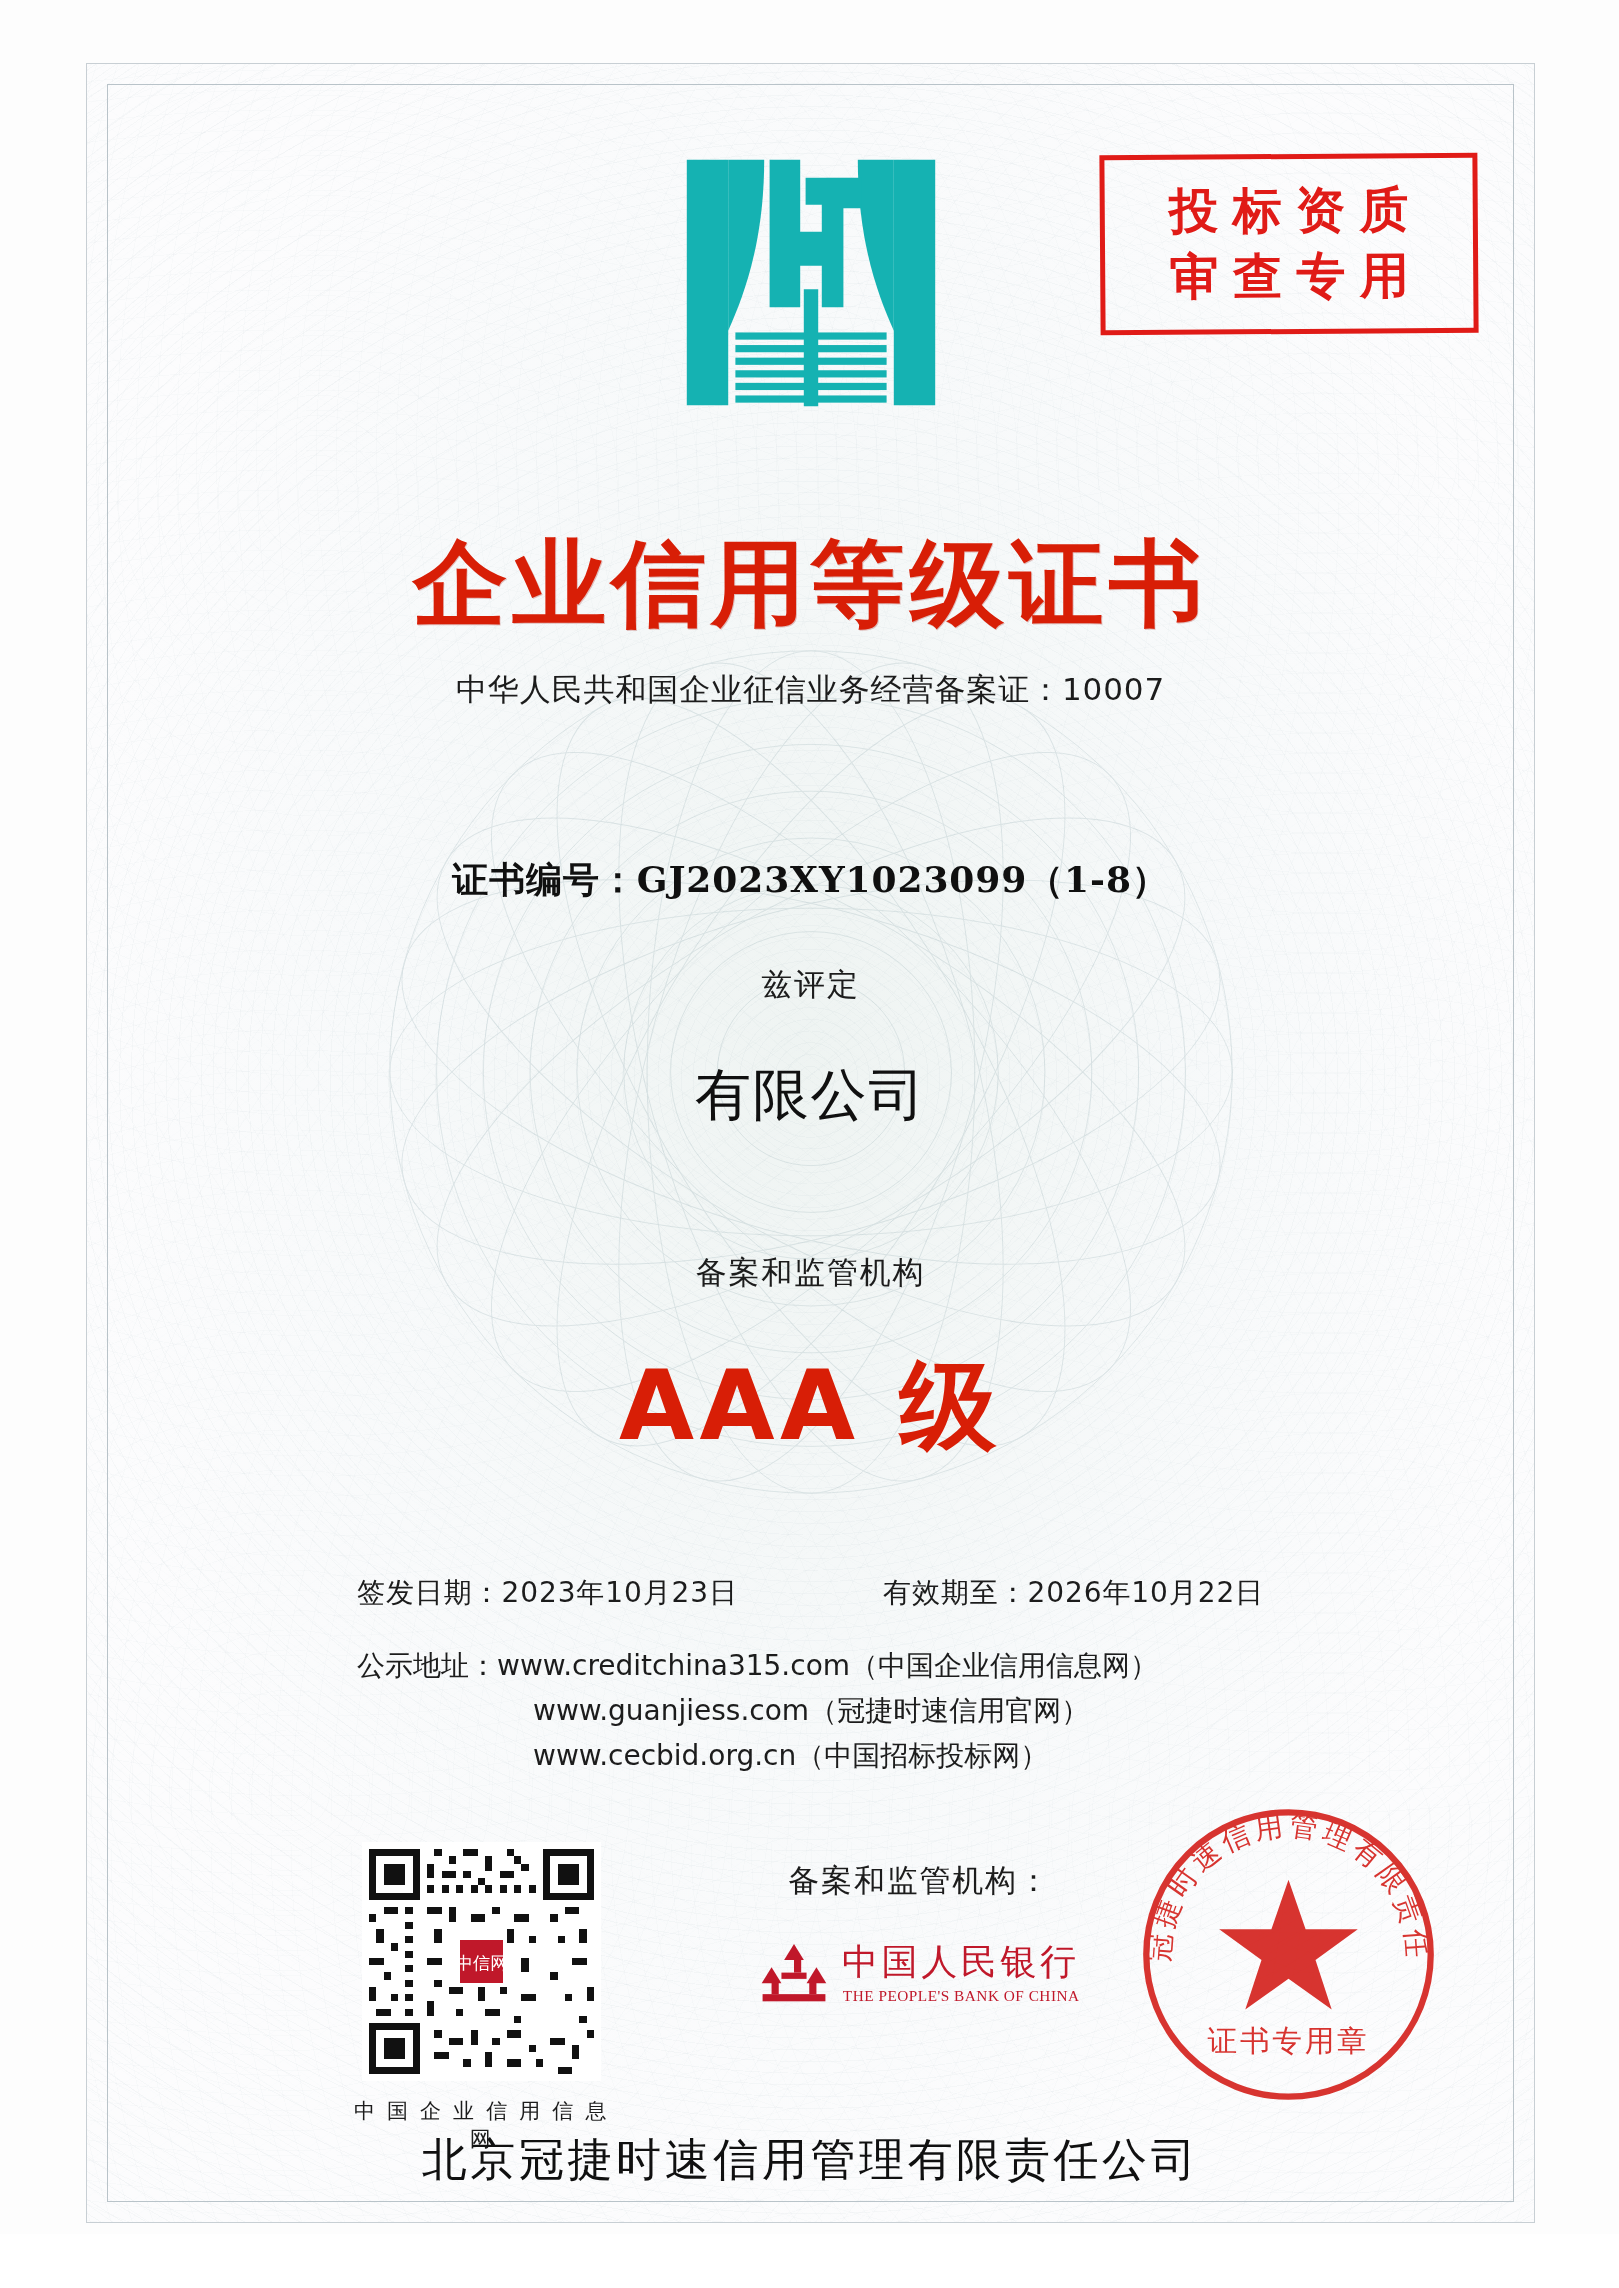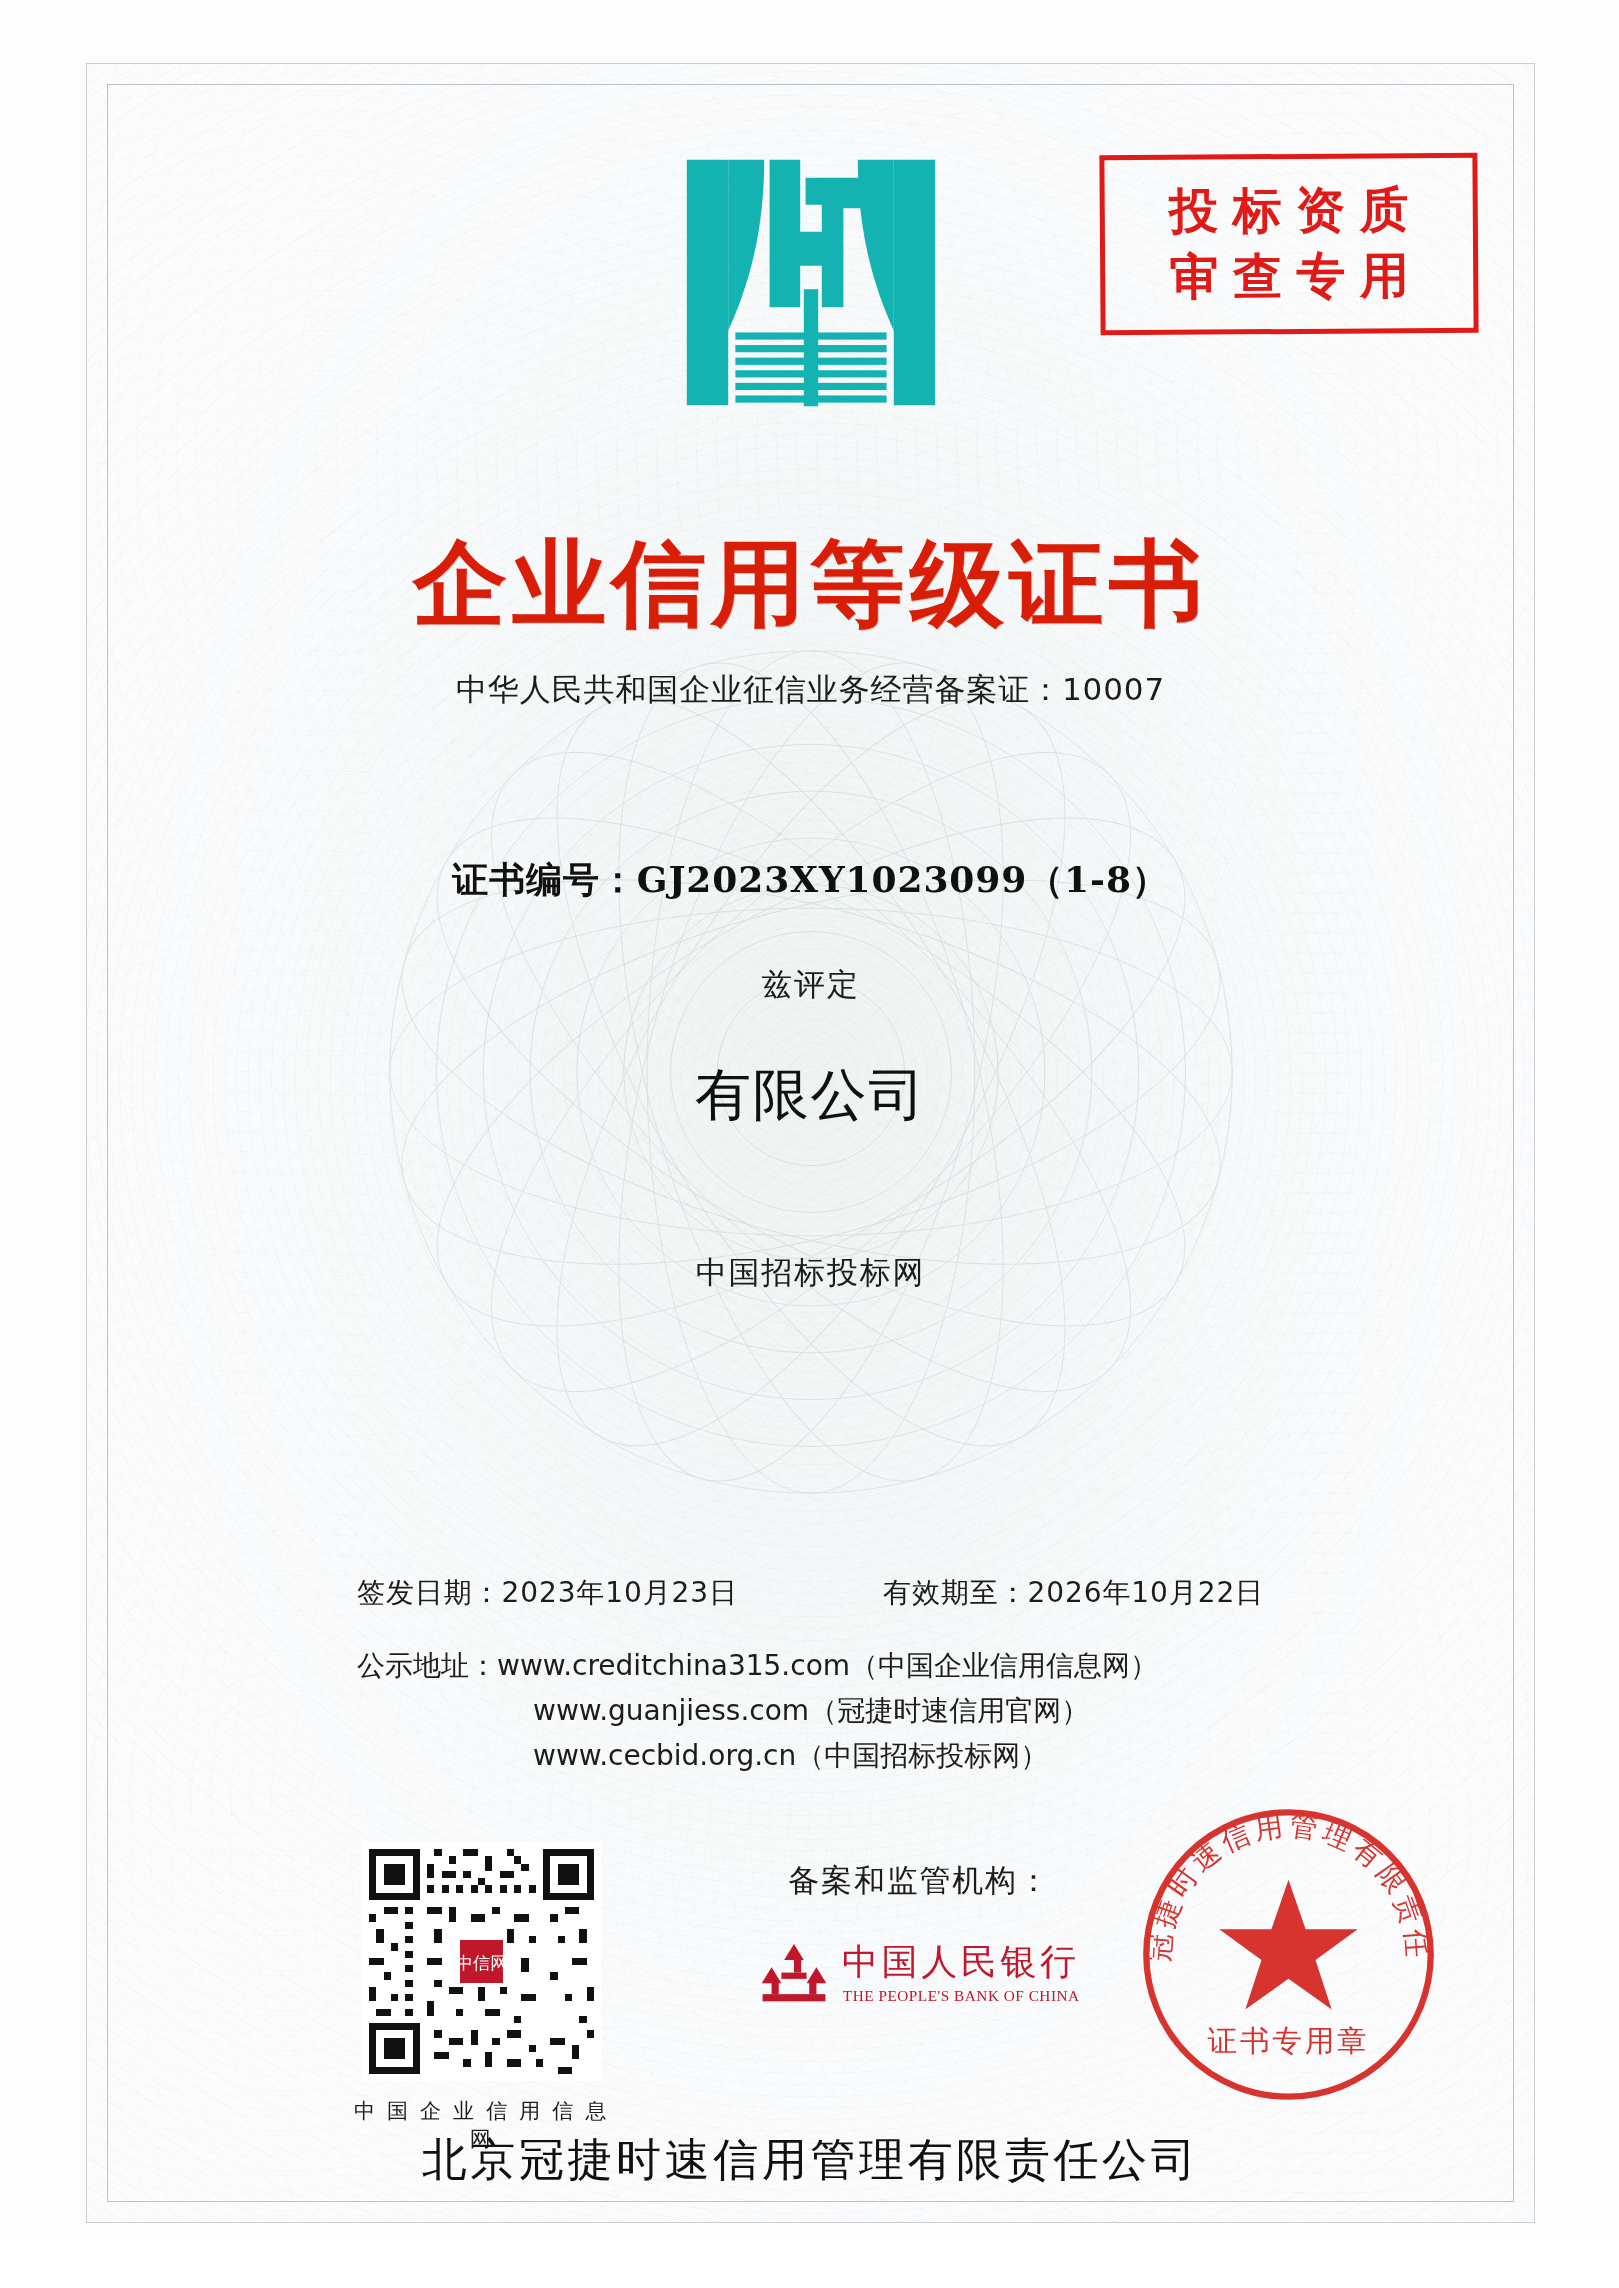--- a/index.html
+++ b/index.html
@@ -401,21 +401,22 @@
       <div class="cert-no">
         <span>证书编号：</span><span>GJ2023XY1023099（1-8）</span>
       </div>
 
       <div class="hereby">兹评定</div>
 
       <div class="company">
         <div>有限公司</div>
       </div>
 
-      <div class="grade-label">中国招标投标网</div>
+      <div class="grade-label">备案和监管机构</div>
+      <div class="grade">AAA 级</div>
 
       <div class="dates">
         <div>签发日期：2023年10月23日</div>
         <div>有效期至：2026年10月22日</div>
       </div>
 
       <div class="urls">
         <div class="row">
           <span>公示地址：</span><span class="url-text">www.creditchina315.com</span><span>（中国企业信用信息网）</span>
         </div>

